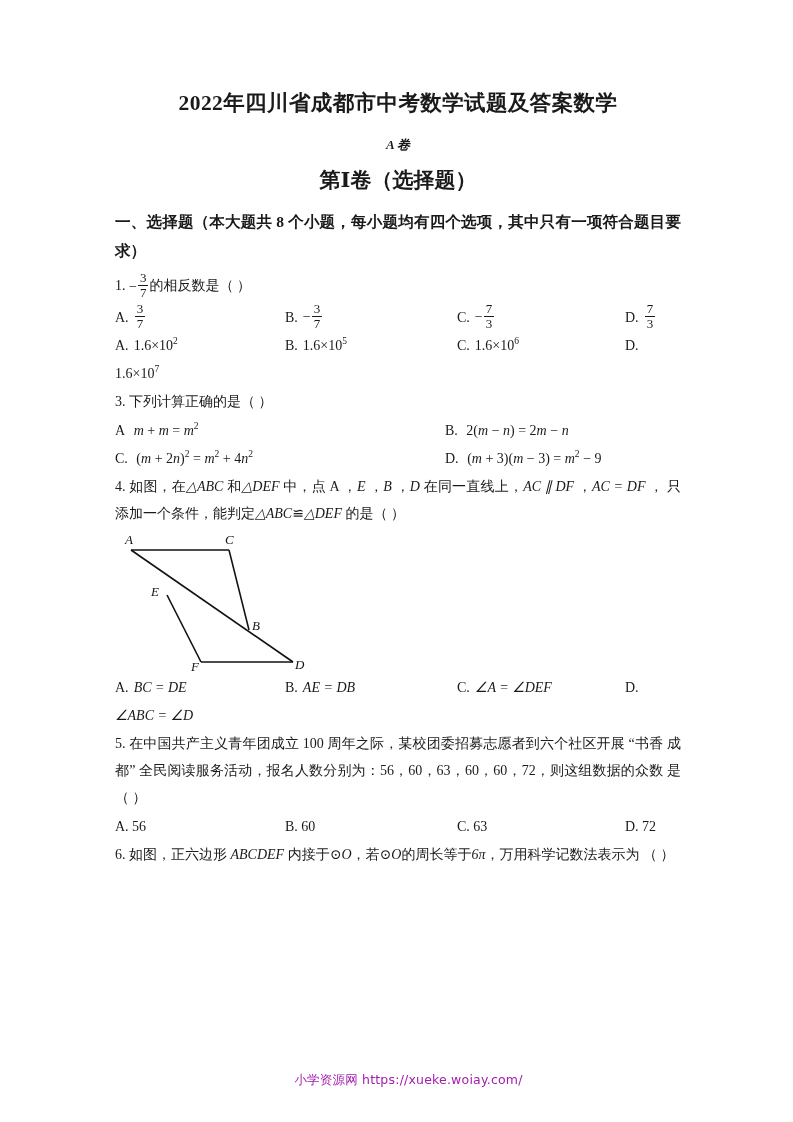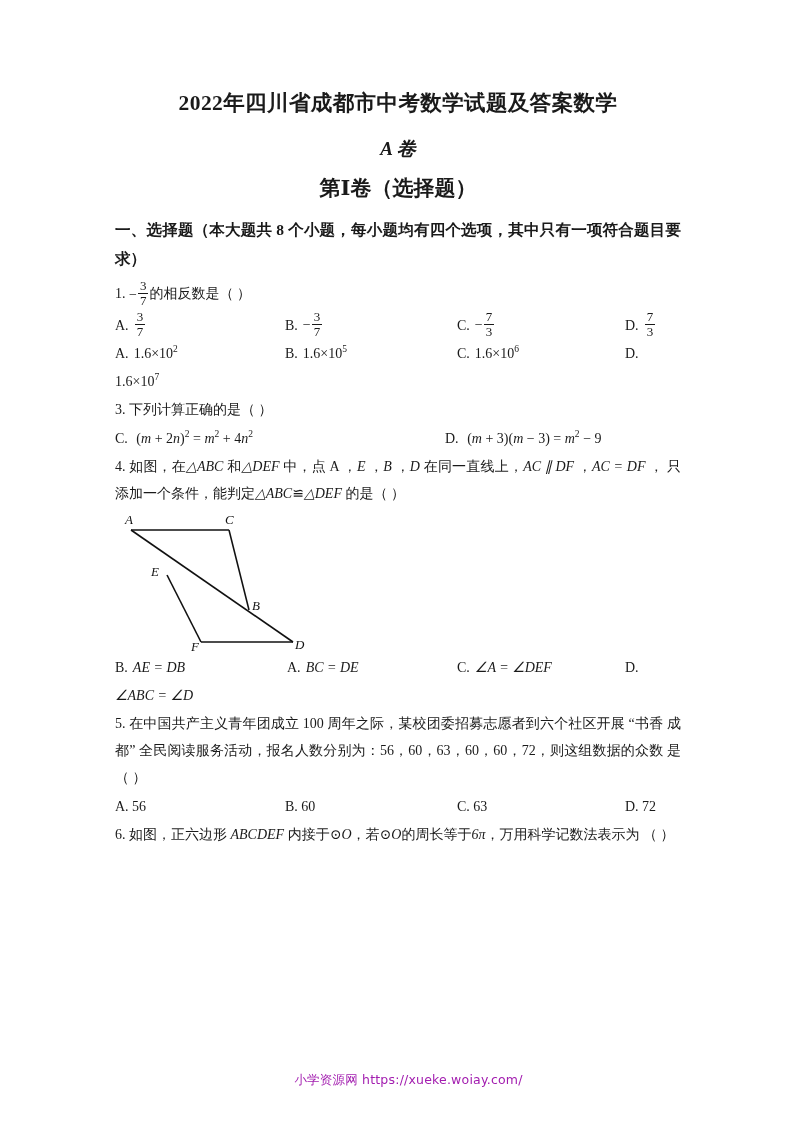--- a/index.html
+++ b/index.html
@@ -32,21 +32,21 @@
   .doc-title {
     text-align: center;
     font-size: 21.5px;
     font-weight: bold;
     letter-spacing: .4px;
     margin: 0 0 18px 0;
     line-height: 1.3;
   }
   .sub-title {
     text-align: center;
-    font-size: 19px;
+    font-size: 13px;
     margin: 0 0 12px 0;
     font-weight: bold;
   }
   .sub-title .ital { font-style: italic; font-weight: bold; }
   .part-title {
     text-align: center;
     font-size: 21px;
     font-weight: bold;
     margin: 0 0 14px 0;
   }
@@ -193,20 +193,28 @@
           <span>1.6×10</span><sup>7</sup>
         </span>
       </div>
     </div>
 
     <div class="q">
       <span>3. 下列计算正确的是（      ）</span>
     </div>
 
     <div class="opts">
+      <div class="opt-row half">
+        <span class="opt opt-a">
+          <span class="opt-lbl">A</span>&nbsp;<i>m</i> + <i>m</i> = <i>m</i><sup>2</sup>
+        </span>
+        <span class="opt opt-b">
+          <span class="opt-lbl">B.</span>&nbsp;2(<i>m</i> − <i>n</i>) = 2<i>m</i> − <i>n</i>
+        </span>
+      </div>
       <div class="opt-row half">
         <span class="opt opt-a">
           <span class="opt-lbl">C.</span>&nbsp;(<i>m</i> + 2<i>n</i>)<sup>2</sup> = <i>m</i><sup>2</sup> + 4<i>n</i><sup>2</sup>
         </span>
         <span class="opt opt-b">
           <span class="opt-lbl">D.</span>&nbsp;(<i>m</i> + 3)(<i>m</i> − 3) = <i>m</i><sup>2</sup> − 9
         </span>
       </div>
     </div>
 
@@ -230,25 +238,25 @@
         <text x="104" y="12" font-family="Liberation Serif, serif" font-size="13" font-style="italic" fill="#111">C</text>
         <text x="30" y="64" font-family="Liberation Serif, serif" font-size="13" font-style="italic" fill="#111">E</text>
         <text x="131" y="98" font-family="Liberation Serif, serif" font-size="13" font-style="italic" fill="#111">B</text>
         <text x="70" y="139" font-family="Liberation Serif, serif" font-size="13" font-style="italic" fill="#111">F</text>
         <text x="174" y="137" font-family="Liberation Serif, serif" font-size="13" font-style="italic" fill="#111">D</text>
       </svg>
     </div>
 
     <div class="opts">
       <div class="opt-row">
+        <span class="opt opt-a">
+          <span class="opt-lbl">A.</span><i>BC = DE</i>
+        </span>
         <span class="opt opt-b">
           <span class="opt-lbl">B.</span><i>AE = DB</i>
-        </span>
-        <span class="opt opt-a">
-          <span class="opt-lbl">A.</span><i>BC = DE</i>
         </span>
         <span class="opt opt-c">
           <span class="opt-lbl">C.</span><i>∠A = ∠DEF</i>
         </span>
         <span class="opt opt-d">
           <span class="opt-lbl">D.</span>
         </span>
       </div>
       <div class="opt-row">
         <span class="opt">

